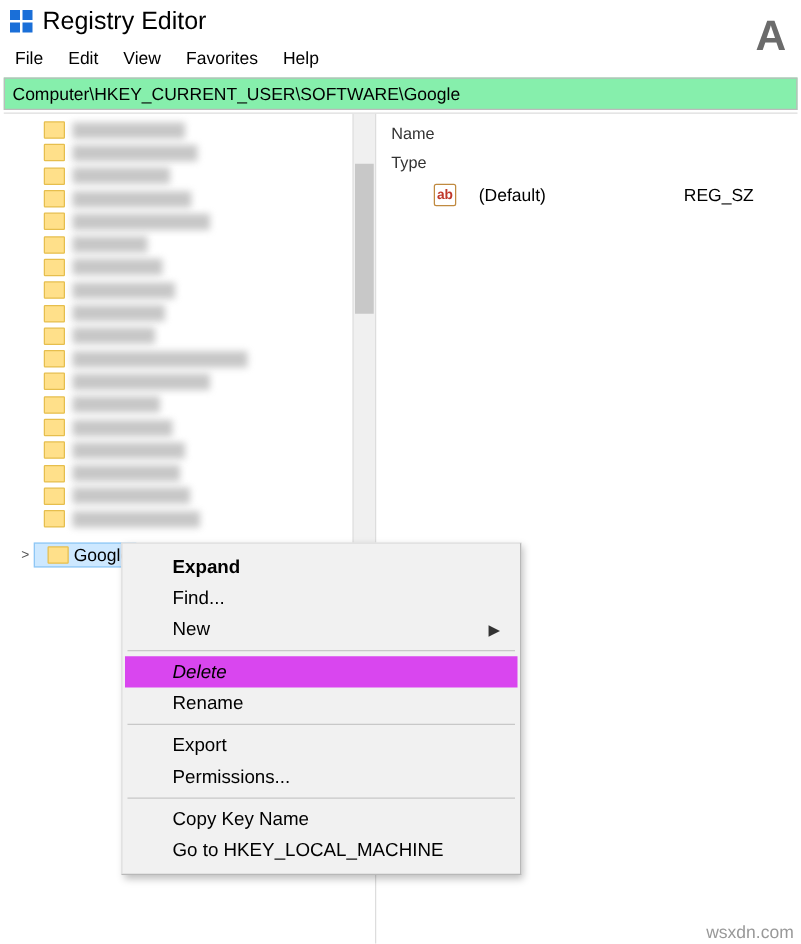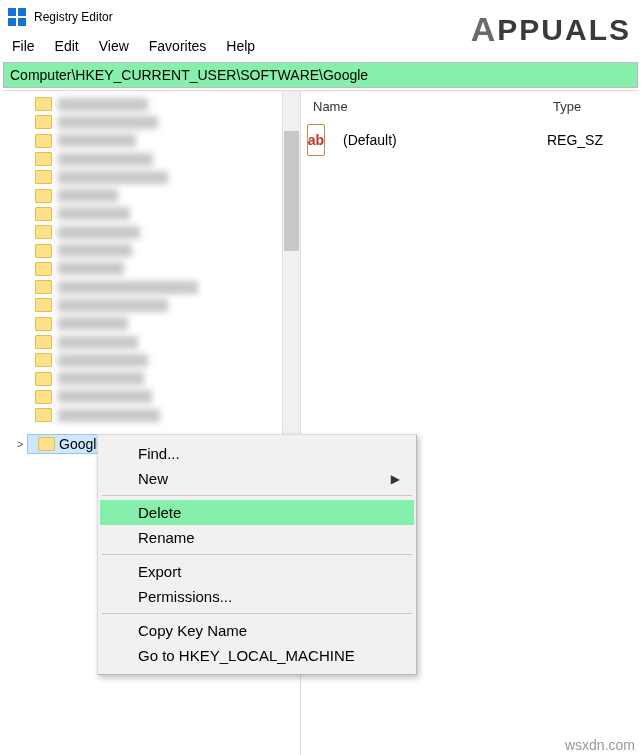--- a/index.html
+++ b/index.html
@@ -1,18 +1,18 @@
 <!DOCTYPE html>
 <html><head>
 <meta charset="utf-8">
 <style>
   * { box-sizing: border-box; margin: 0; padding: 0; font-family: "Segoe UI", Tahoma, sans-serif; }
   html, body { width: 641px; height: 755px; overflow: hidden; background: #fff; }
 
-  .titlebar { display: flex; align-items: center; height: 34px; padding: 4px 8px; font-size: 12px; color: #000; }
+  .titlebar { display: flex; align-items: center; height: 34px; padding: 4px 8px; font-size: 20px; color: #000; }
   .title-icon { width: 18px; height: 18px; margin-right: 8px; display: grid; grid-template-columns: 1fr 1fr; grid-template-rows: 1fr 1fr; gap: 2px; }
   .title-icon div { background: #1a6fd8; }
 
   .menubar { display: flex; padding: 2px 6px 6px 6px; gap: 8px; font-size: 14px; }
   .menubar span { padding: 2px 6px; }
 
   .addressbar { margin: 0 3px 2px 3px; border: 1px solid #bbb; padding: 4px 6px; font-size: 14px; background: #86efac; }
 
   .panes { display: flex; border-top: 1px solid #ddd; height: calc(755px - 34px - 28px - 28px); margin: 0 3px; }
 
@@ -24,33 +24,33 @@
   .blur-row { display: flex; align-items: center; height: 18.3px; }
   .blur-folder { width: 17px; height: 14px; background: #ffe08a; border: 1px solid #e6be4d; border-radius: 1px; position: relative; filter: blur(0.6px); }
   .blur-text { margin-left: 6px; height: 13px; background: #999; filter: blur(3px); opacity: 0.55; }
   .selected-row { display: flex; align-items: center; position: absolute; left: 0; right: 18px; top: 342px; height: 22px; padding-left: 14px; }
   .expander { width: 10px; font-size: 11px; color: #555; }
   .folder-icon { width: 17px; height: 14px; background: #ffe08a; border: 1px solid #e6be4d; border-radius: 1px; margin: 0 4px 0 6px; }
   .sel-wrap { background: #cde8ff; border: 1px solid #8ec7f5; padding: 1px 4px; display: inline-flex; align-items: center; }
   .selected-label { font-size: 14px; color: #000; }
 
   .listpane { flex: 1; padding: 4px 0 0 6px; }
-  .list-header { display: flex; font-size: 13px; color: #333; border-bottom: none; }
+  .list-header { display: flex; font-size: 13px; color: #333; border-bottom: none; flex-direction: column; }
   .list-header div { padding: 4px 6px; }
   .col-name { width: 240px; }
   .col-type { flex: 1; }
   .list-row { display: flex; align-items: center; margin-top: 6px; }
-  .string-icon { width: 18px; height: 32px; border: 1px solid #c08a40; border-radius: 2px; display: flex; align-items: center; justify-content: center; font-size: 14px; font-weight: bold; color: #c0392b; background: #fff; margin-right: 6px; }
+  .string-icon { width: 18px; height: 18px; border: 1px solid #c08a40; border-radius: 2px; display: flex; align-items: center; justify-content: center; font-size: 11px; font-weight: bold; color: #c0392b; background: #fff; margin-right: 6px; margin-left: 40px; }
   .val-name { font-size: 14px; color: #000; margin-left: 12px; }
   .val-type { font-size: 14px; color: #000000; }
 
   .ctxmenu { position: absolute; left: 97px; top: 434px; width: 320px; background: #f1f1f1; border: 1px solid #b8b8b8; border-top-color:#ddd; border-left-color:#ddd; box-shadow: 2px 3px 6px rgba(0,0,0,0.25); padding: 6px 2px; }
   .ctx-item { font-size: 15px; color: #000; padding: 4px 14px 4px 38px; position: relative; white-space: nowrap; }
   .ctx-item.bold { font-weight: 700; }
-  .ctx-item.hi { background: #86efac; }
+  .ctx-item.hi { background: #d946ef; font-style: italic; }
   .ctx-sep { height: 1px; background: #c8c8c8; margin: 4px 2px; }
   .ctx-arrow { position: absolute; right: 14px; top: 50%; transform: translateY(-50%); font-size: 12px; color: #333; }
 
   .watermark { position: absolute; right: 10px; top: 10px; display: flex; align-items: center; font-weight: 700; font-size: 30px; letter-spacing: 2px; color: #3a3a3a; pointer-events: none; }
   .watermark .a { font-size: 34px; color: #6b6b6b; }
   .footer-mark { position: absolute; right: 6px; bottom: 2px; font-size: 14px; color: #999; pointer-events: none; }
 </style>
 </head>
 <body>
 
@@ -175,30 +175,30 @@
       <div class="col-name" style="display:flex;align-items:center">
         <span class="string-icon">ab</span>
         <span class="val-name">(Default)</span>
       </div>
       <div class="col-type val-type">REG_SZ</div>
     </div>
   </div>
 </div>
 
 <div class="ctxmenu" id="ctx">
+    <div class="ctx-item bold">Expand</div>
     <div class="ctx-item">Find...</div>
     <div class="ctx-item">New<span class="ctx-arrow">▶</span></div>
     <div class="ctx-sep"></div>
     <div class="ctx-item hi">Delete</div>
     <div class="ctx-item">Rename</div>
     <div class="ctx-sep"></div>
     <div class="ctx-item">Export</div>
     <div class="ctx-item">Permissions...</div>
     <div class="ctx-sep"></div>
     <div class="ctx-item">Copy Key Name</div>
     <div class="ctx-item">Go to HKEY_LOCAL_MACHINE</div>
   </div>
 
 <div class="watermark">
   <span class="a">A</span>
-    <span>PPUALS</span>
 </div>
 <div class="footer-mark">wsxdn.com</div>
 
 </body></html>

